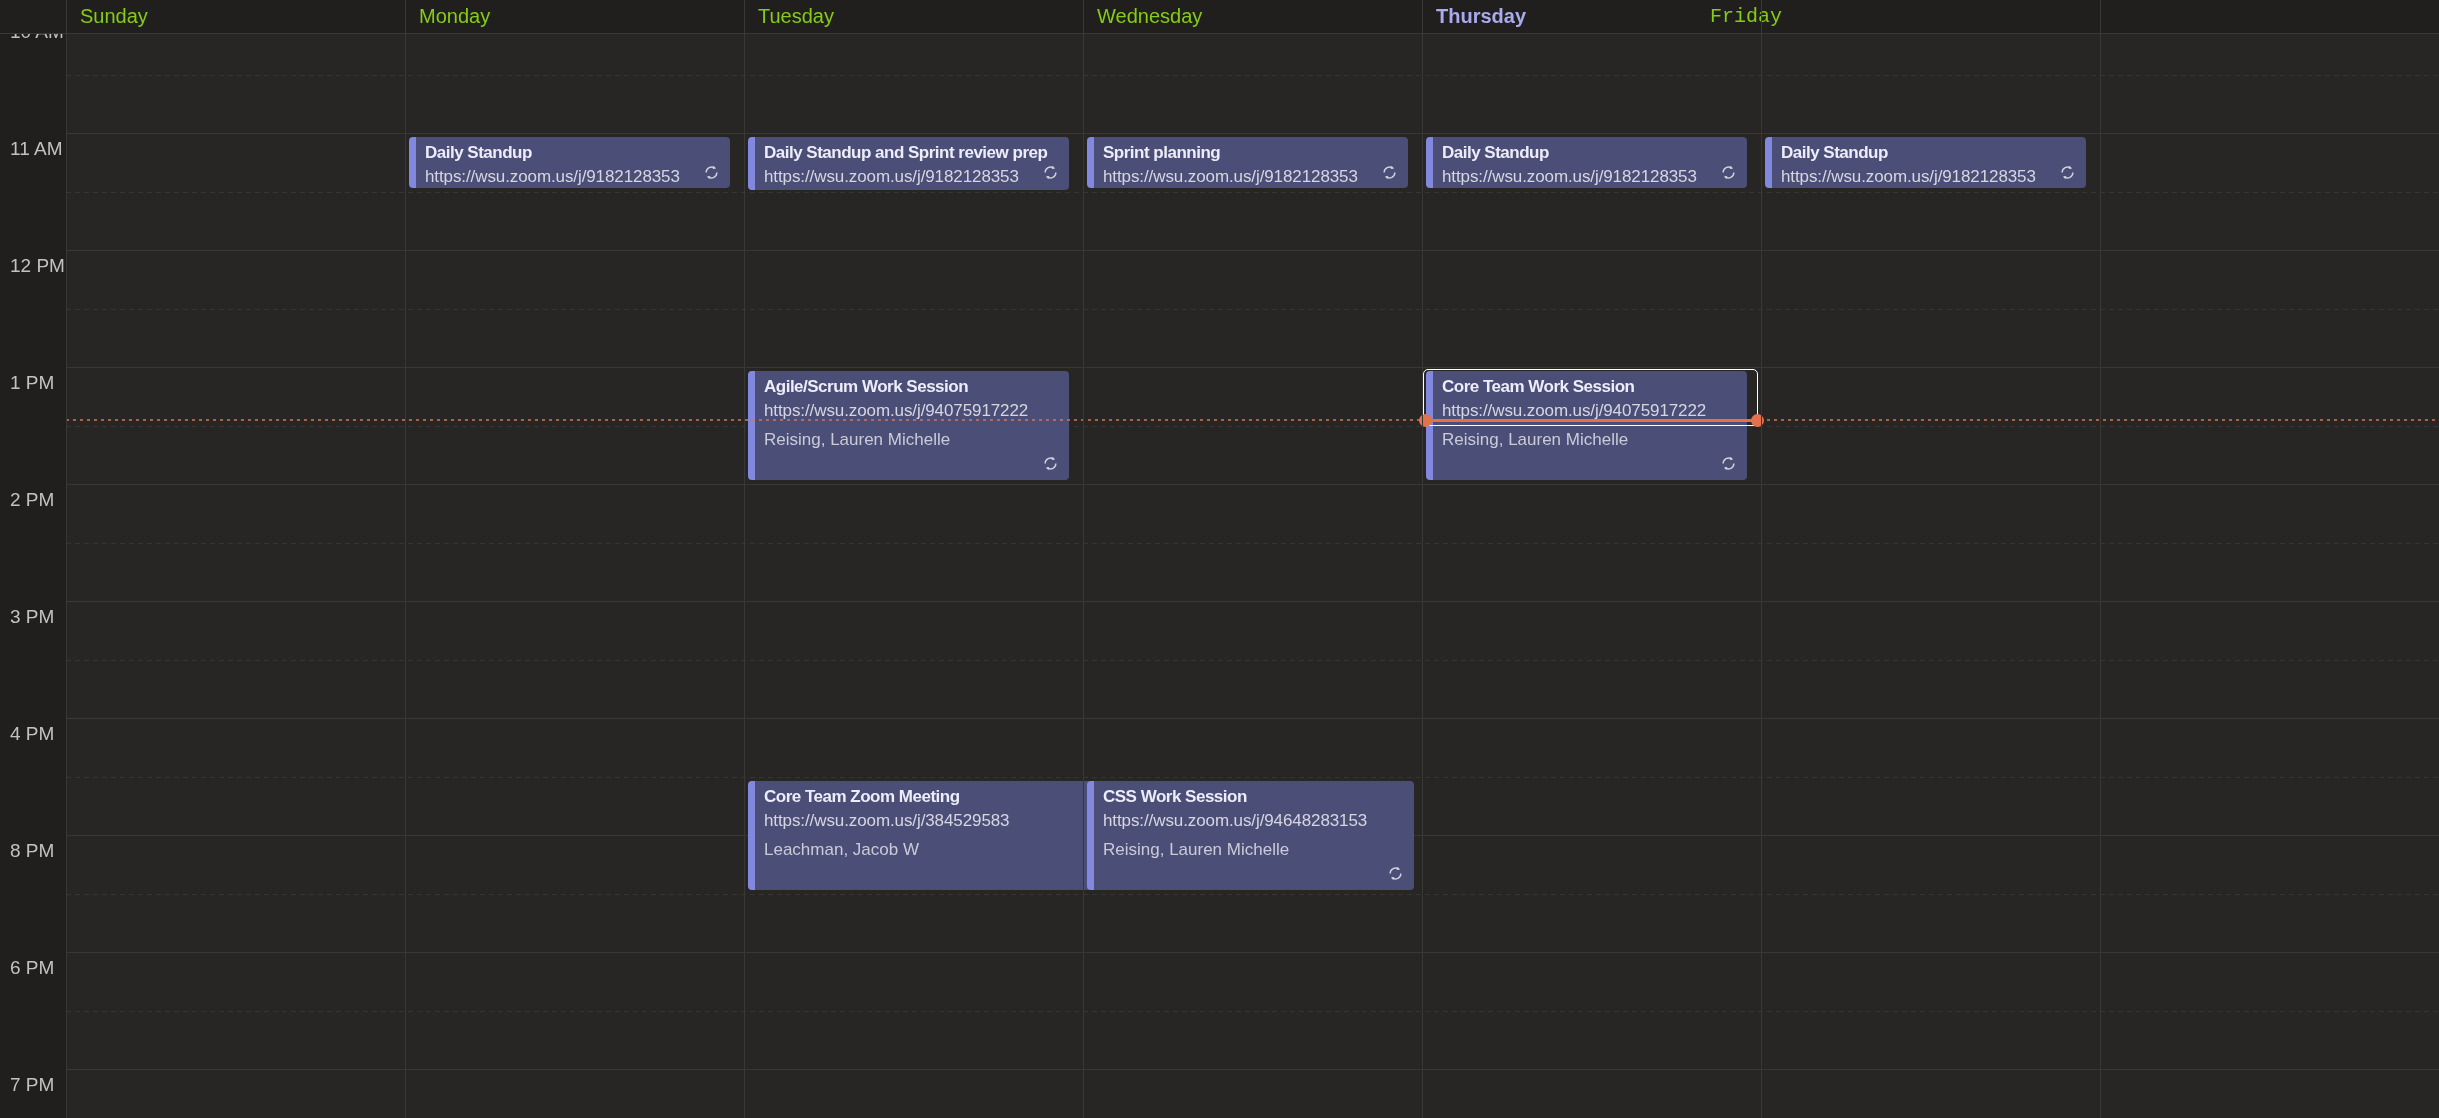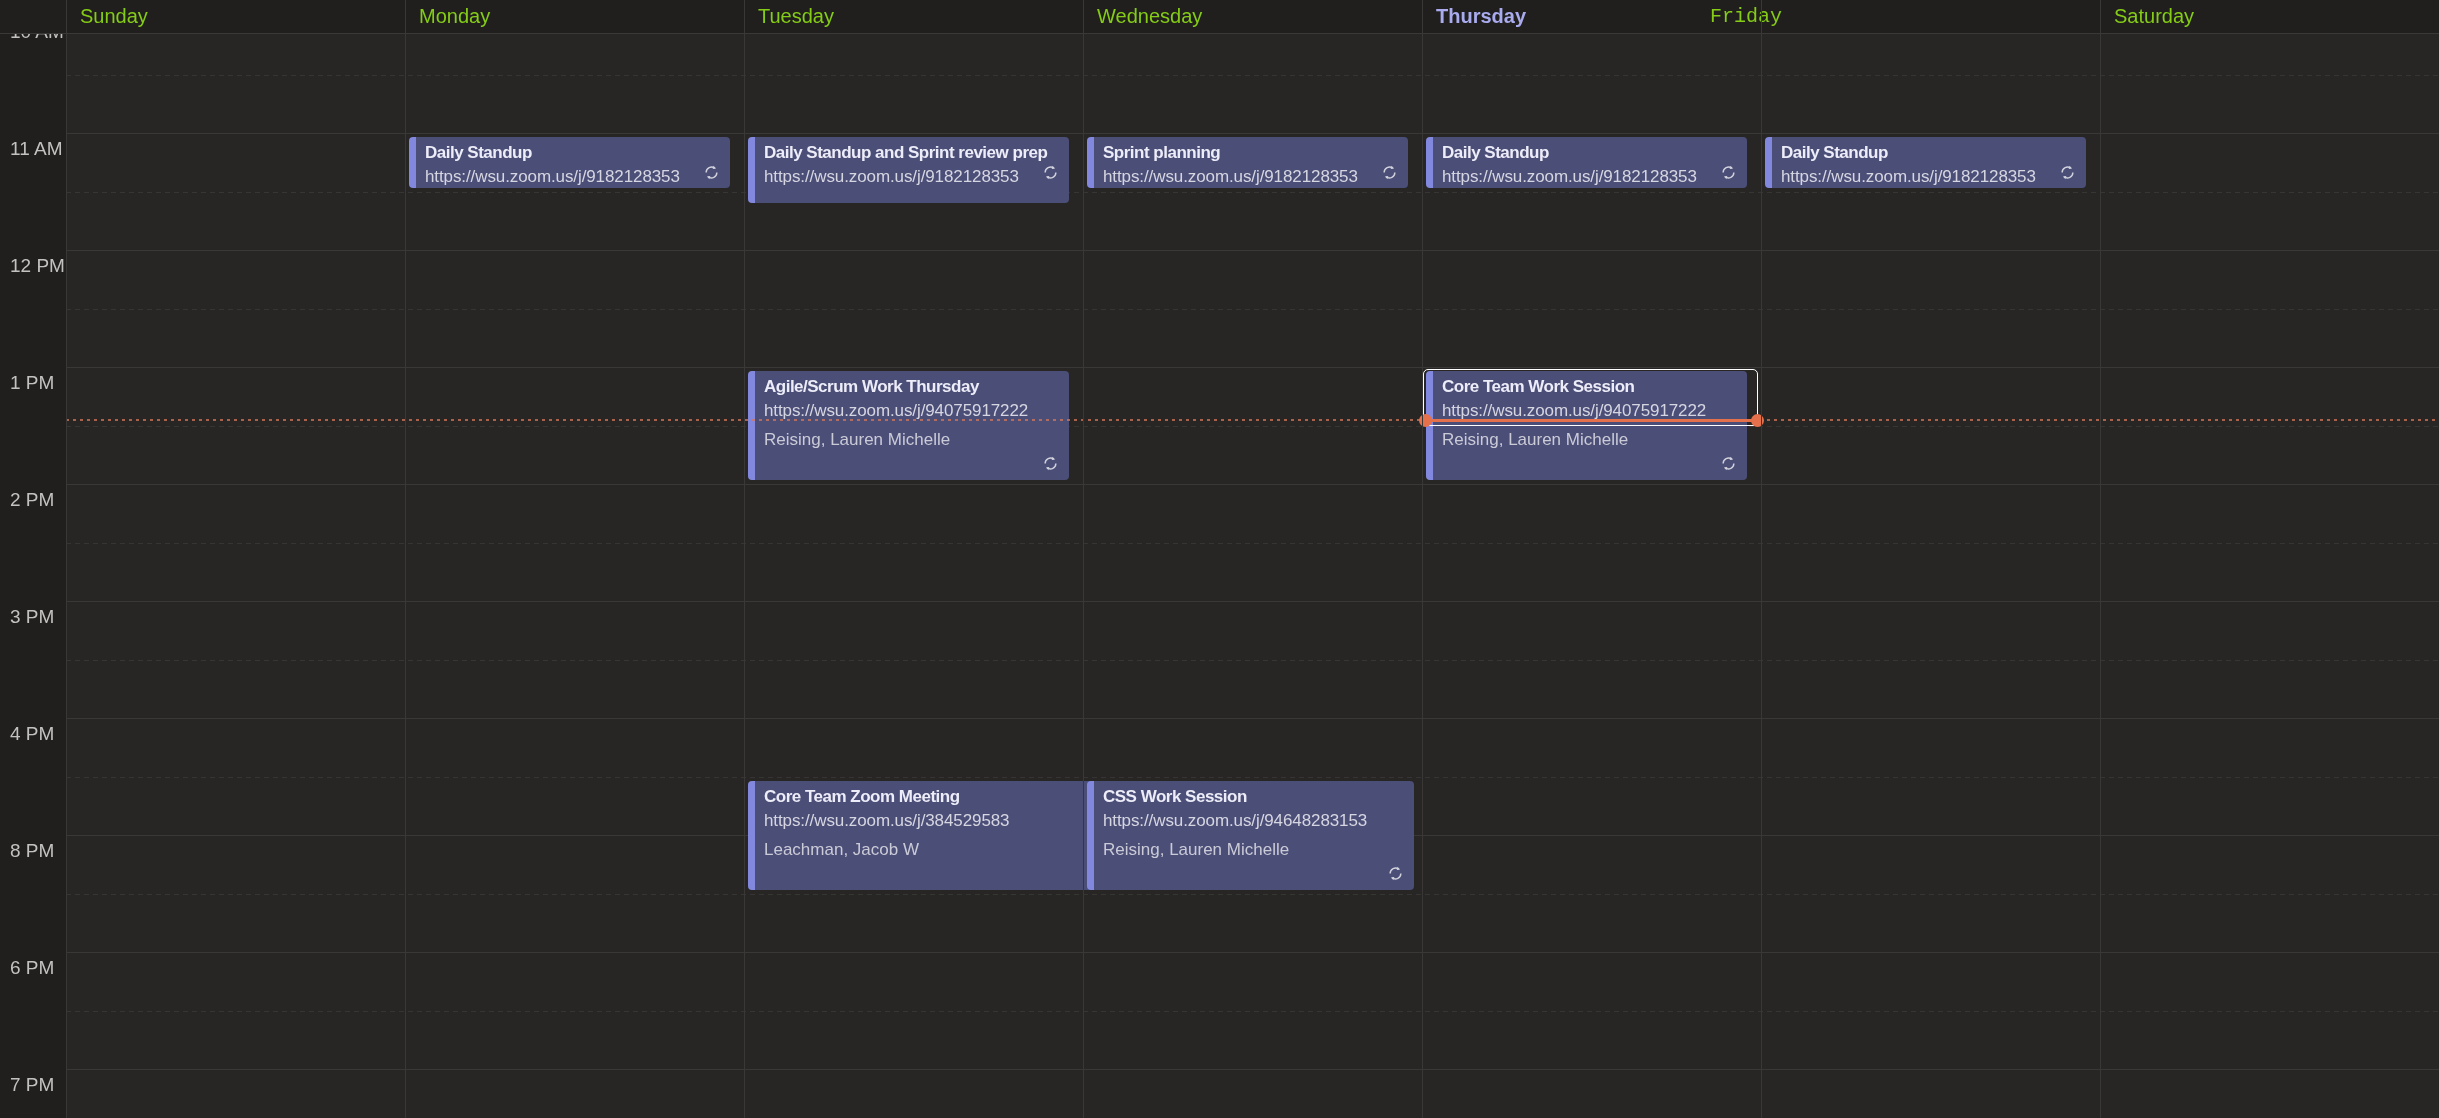--- a/index.html
+++ b/index.html
@@ -86,21 +86,21 @@
       <div class="evt half" style="left: 409px; top: 137px; width: 321px; height: 50.5px;">
         <div class="t">Daily Standup</div>
         <div class="u">https://wsu.zoom.us/j/9182128353</div>
         <span class="rec"><svg width="17" height="17" viewBox="0 0 20 20" fill="none" xmlns="http://www.w3.org/2000/svg">
             <path d="M16.3 10a6.3 6.3 0 0 1-10.2 5" stroke="currentColor" stroke-width="1.7"></path>
             <path d="M3.7 10a6.3 6.3 0 0 1 10.2-5" stroke="currentColor" stroke-width="1.7"></path>
             <path d="M7.6 17.8 4.6 14.7l4-.6z" fill="currentColor"></path>
             <path d="M12.4 2.2l3 3.1-4 .6z" fill="currentColor"></path>
           </svg></span>
       </div>
-      <div class="evt half" style="left: 748px; top: 137px; width: 321px; height: 66px;">
+      <div class="evt half" style="left: 748px; top: 137px; width: 321px; height: 53px;">
         <div class="t">Daily Standup and Sprint review prep</div>
         <div class="u">https://wsu.zoom.us/j/9182128353</div>
         <span class="rec"><svg width="17" height="17" viewBox="0 0 20 20" fill="none" xmlns="http://www.w3.org/2000/svg">
             <path d="M16.3 10a6.3 6.3 0 0 1-10.2 5" stroke="currentColor" stroke-width="1.7"></path>
             <path d="M3.7 10a6.3 6.3 0 0 1 10.2-5" stroke="currentColor" stroke-width="1.7"></path>
             <path d="M7.6 17.8 4.6 14.7l4-.6z" fill="currentColor"></path>
             <path d="M12.4 2.2l3 3.1-4 .6z" fill="currentColor"></path>
           </svg></span>
       </div>
       <div class="evt half" style="left: 1087px; top: 137px; width: 321px; height: 50.5px;">
@@ -127,21 +127,21 @@
         <div class="t">Daily Standup</div>
         <div class="u">https://wsu.zoom.us/j/9182128353</div>
         <span class="rec"><svg width="17" height="17" viewBox="0 0 20 20" fill="none" xmlns="http://www.w3.org/2000/svg">
             <path d="M16.3 10a6.3 6.3 0 0 1-10.2 5" stroke="currentColor" stroke-width="1.7"></path>
             <path d="M3.7 10a6.3 6.3 0 0 1 10.2-5" stroke="currentColor" stroke-width="1.7"></path>
             <path d="M7.6 17.8 4.6 14.7l4-.6z" fill="currentColor"></path>
             <path d="M12.4 2.2l3 3.1-4 .6z" fill="currentColor"></path>
           </svg></span>
       </div>
       <div class="evt full" style="left: 748px; top: 371px; width: 321px; height: 109px;">
-        <div class="t">Agile/Scrum Work Thursday</div>
+        <div class="t">Agile/Scrum Work Session</div>
         <div class="u">https://wsu.zoom.us/j/94075917222</div>
         <div class="o">Reising, Lauren Michelle</div>
         <span class="rec"><svg width="17" height="17" viewBox="0 0 20 20" fill="none" xmlns="http://www.w3.org/2000/svg">
             <path d="M16.3 10a6.3 6.3 0 0 1-10.2 5" stroke="currentColor" stroke-width="1.7"></path>
             <path d="M3.7 10a6.3 6.3 0 0 1 10.2-5" stroke="currentColor" stroke-width="1.7"></path>
             <path d="M7.6 17.8 4.6 14.7l4-.6z" fill="currentColor"></path>
             <path d="M12.4 2.2l3 3.1-4 .6z" fill="currentColor"></path>
           </svg></span>
       </div>
       <div class="evt full" style="left: 1426px; top: 371px; width: 321px; height: 109px;">
@@ -197,21 +197,20 @@
       <div class="tlabel" style="top: 957px;">6 PM</div>
       <div class="tlabel" style="top: 1074px;">7 PM</div>
     </div>
   <div class="header" id="header">
       <div class="hcell" style="left: 66px; width: 339px;"><span class="hlabel">Sunday</span></div>
       <div class="hcell" style="left: 405px; width: 339px;"><span class="hlabel">Monday</span></div>
       <div class="hcell" style="left: 744px; width: 339px;"><span class="hlabel">Tuesday</span></div>
       <div class="hcell" style="left: 1083px; width: 339px;"><span class="hlabel">Wednesday</span></div>
       <div class="hcell today" style="left: 1422px; width: 339px;"><span class="hlabel">Thursday</span></div>
       <div class="hcell" style="left: 1696px; width: 339px; font-family: Liberation Mono, monospace;"><span class="hlabel">Friday</span></div>
-      <div class="hcell" style="left: 2100px; width: 339px;"><span class="hlabel">Saturday</span></div>
     </div>
   <div id="vlines">
       <div class="vline" style="left: 66px;"></div>
       <div class="vline" style="left: 405px;"></div>
       <div class="vline" style="left: 744px;"></div>
       <div class="vline" style="left: 1083px;"></div>
       <div class="vline" style="left: 1422px;"></div>
       <div class="vline" style="left: 1761px;"></div>
       <div class="vline" style="left: 2100px;"></div>
     </div>

